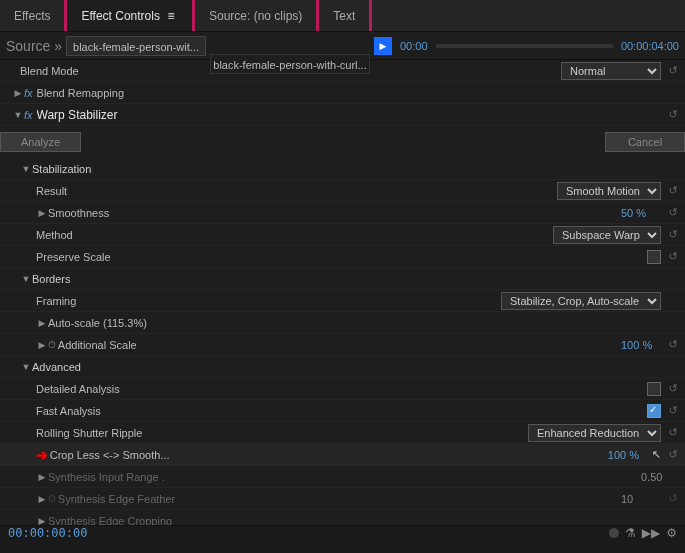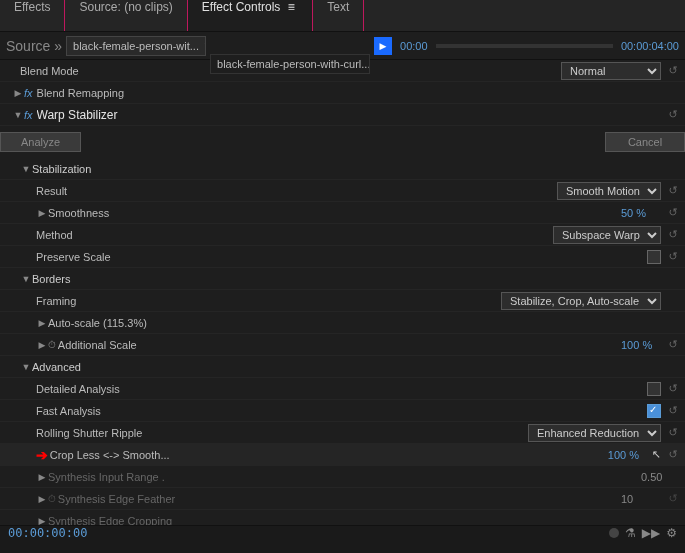--- a/index.html
+++ b/index.html
@@ -18,24 +18,25 @@
       display: flex;
       align-items: center;
       height: 32px;
       background: #252525;
       border-bottom: 1px solid #111;
     }
     .tab {
       padding: 0 14px;
       height: 100%;
       display: flex;
+      align-items: center;
       cursor: pointer;
       color: #aaa;
       font-size: 12px;
-      border-right: 1px solid #be185d;
+      border-right: 3px solid #be185d;
     }
     .tab.active {
       background: #1e1e1e;
       color: #e0e0e0;
     }
     .tab-icon {
       width: 14px;
       height: 14px;
       margin-left: 4px;
       display: inline-flex;
@@ -64,20 +65,21 @@
       background: #2a2a2a;
       border: 1px solid #444;
       height: 20px;
       padding: 4px 6px;
       cursor: pointer;
       font-size: 11px;
       color: #bbb;
       max-width: 140px;
       overflow: hidden;
       white-space: nowrap;
+      flex-direction: column;
     }
     .source-dropdown .arrow {
       margin-left: 4px;
       font-size: 9px;
     }
     .timeline-btn {
       width: 18px;
       height: 18px;
       background: #1a6aff;
       border: none;
@@ -295,26 +297,26 @@
       flex-shrink: 0;
     }
   </style>
 </head>
 <body>
 
 <div class="tab-bar">
   <div class="tab">
     <span>Effects</span>
   </div>
-  <div class="tab">
-    <span>Source: (no clips)</span>
-  </div>
   <div class="tab active">
     <span>Effect Controls</span>
     <span class="tab-icon">≡</span>
+  </div>
+  <div class="tab">
+    <span>Source: (no clips)</span>
   </div>
   <div class="tab">
     <span>Text</span>
   </div>
 </div>
 
 <div class="source-bar">
   <span class="source-label">Source »</span>
   <div class="source-dropdown">
     <span>black-female-person-wit...</span>

